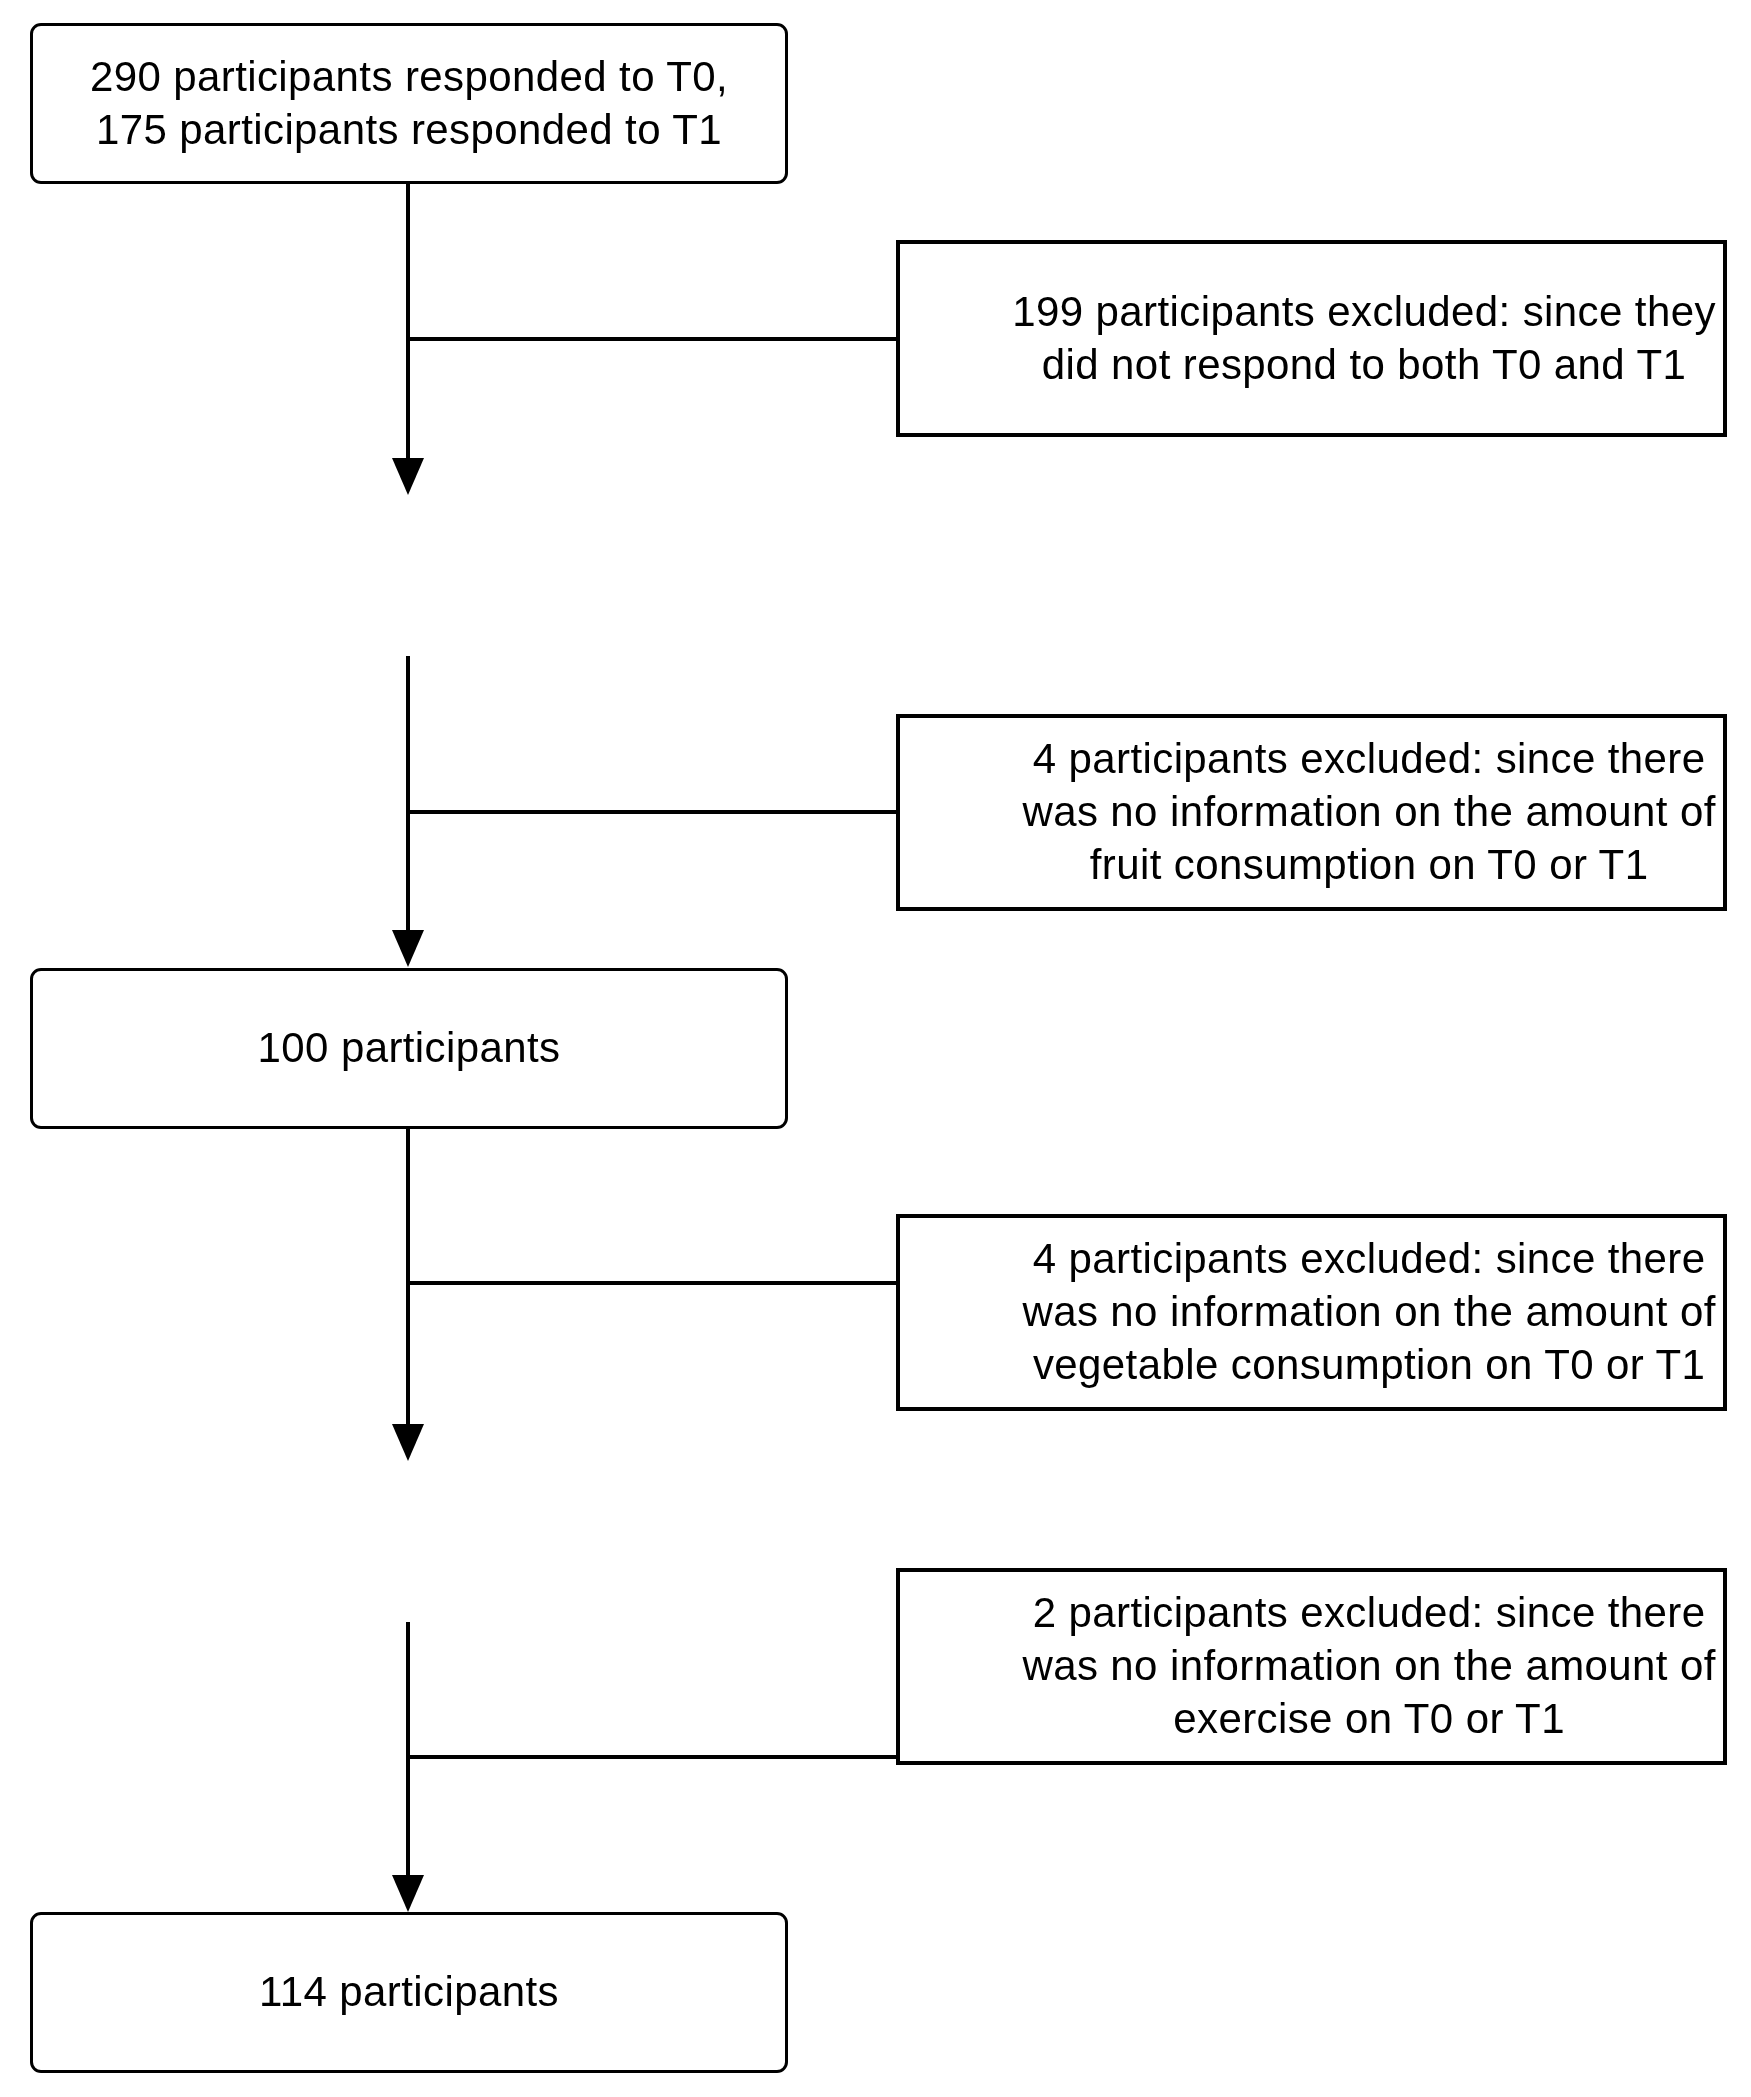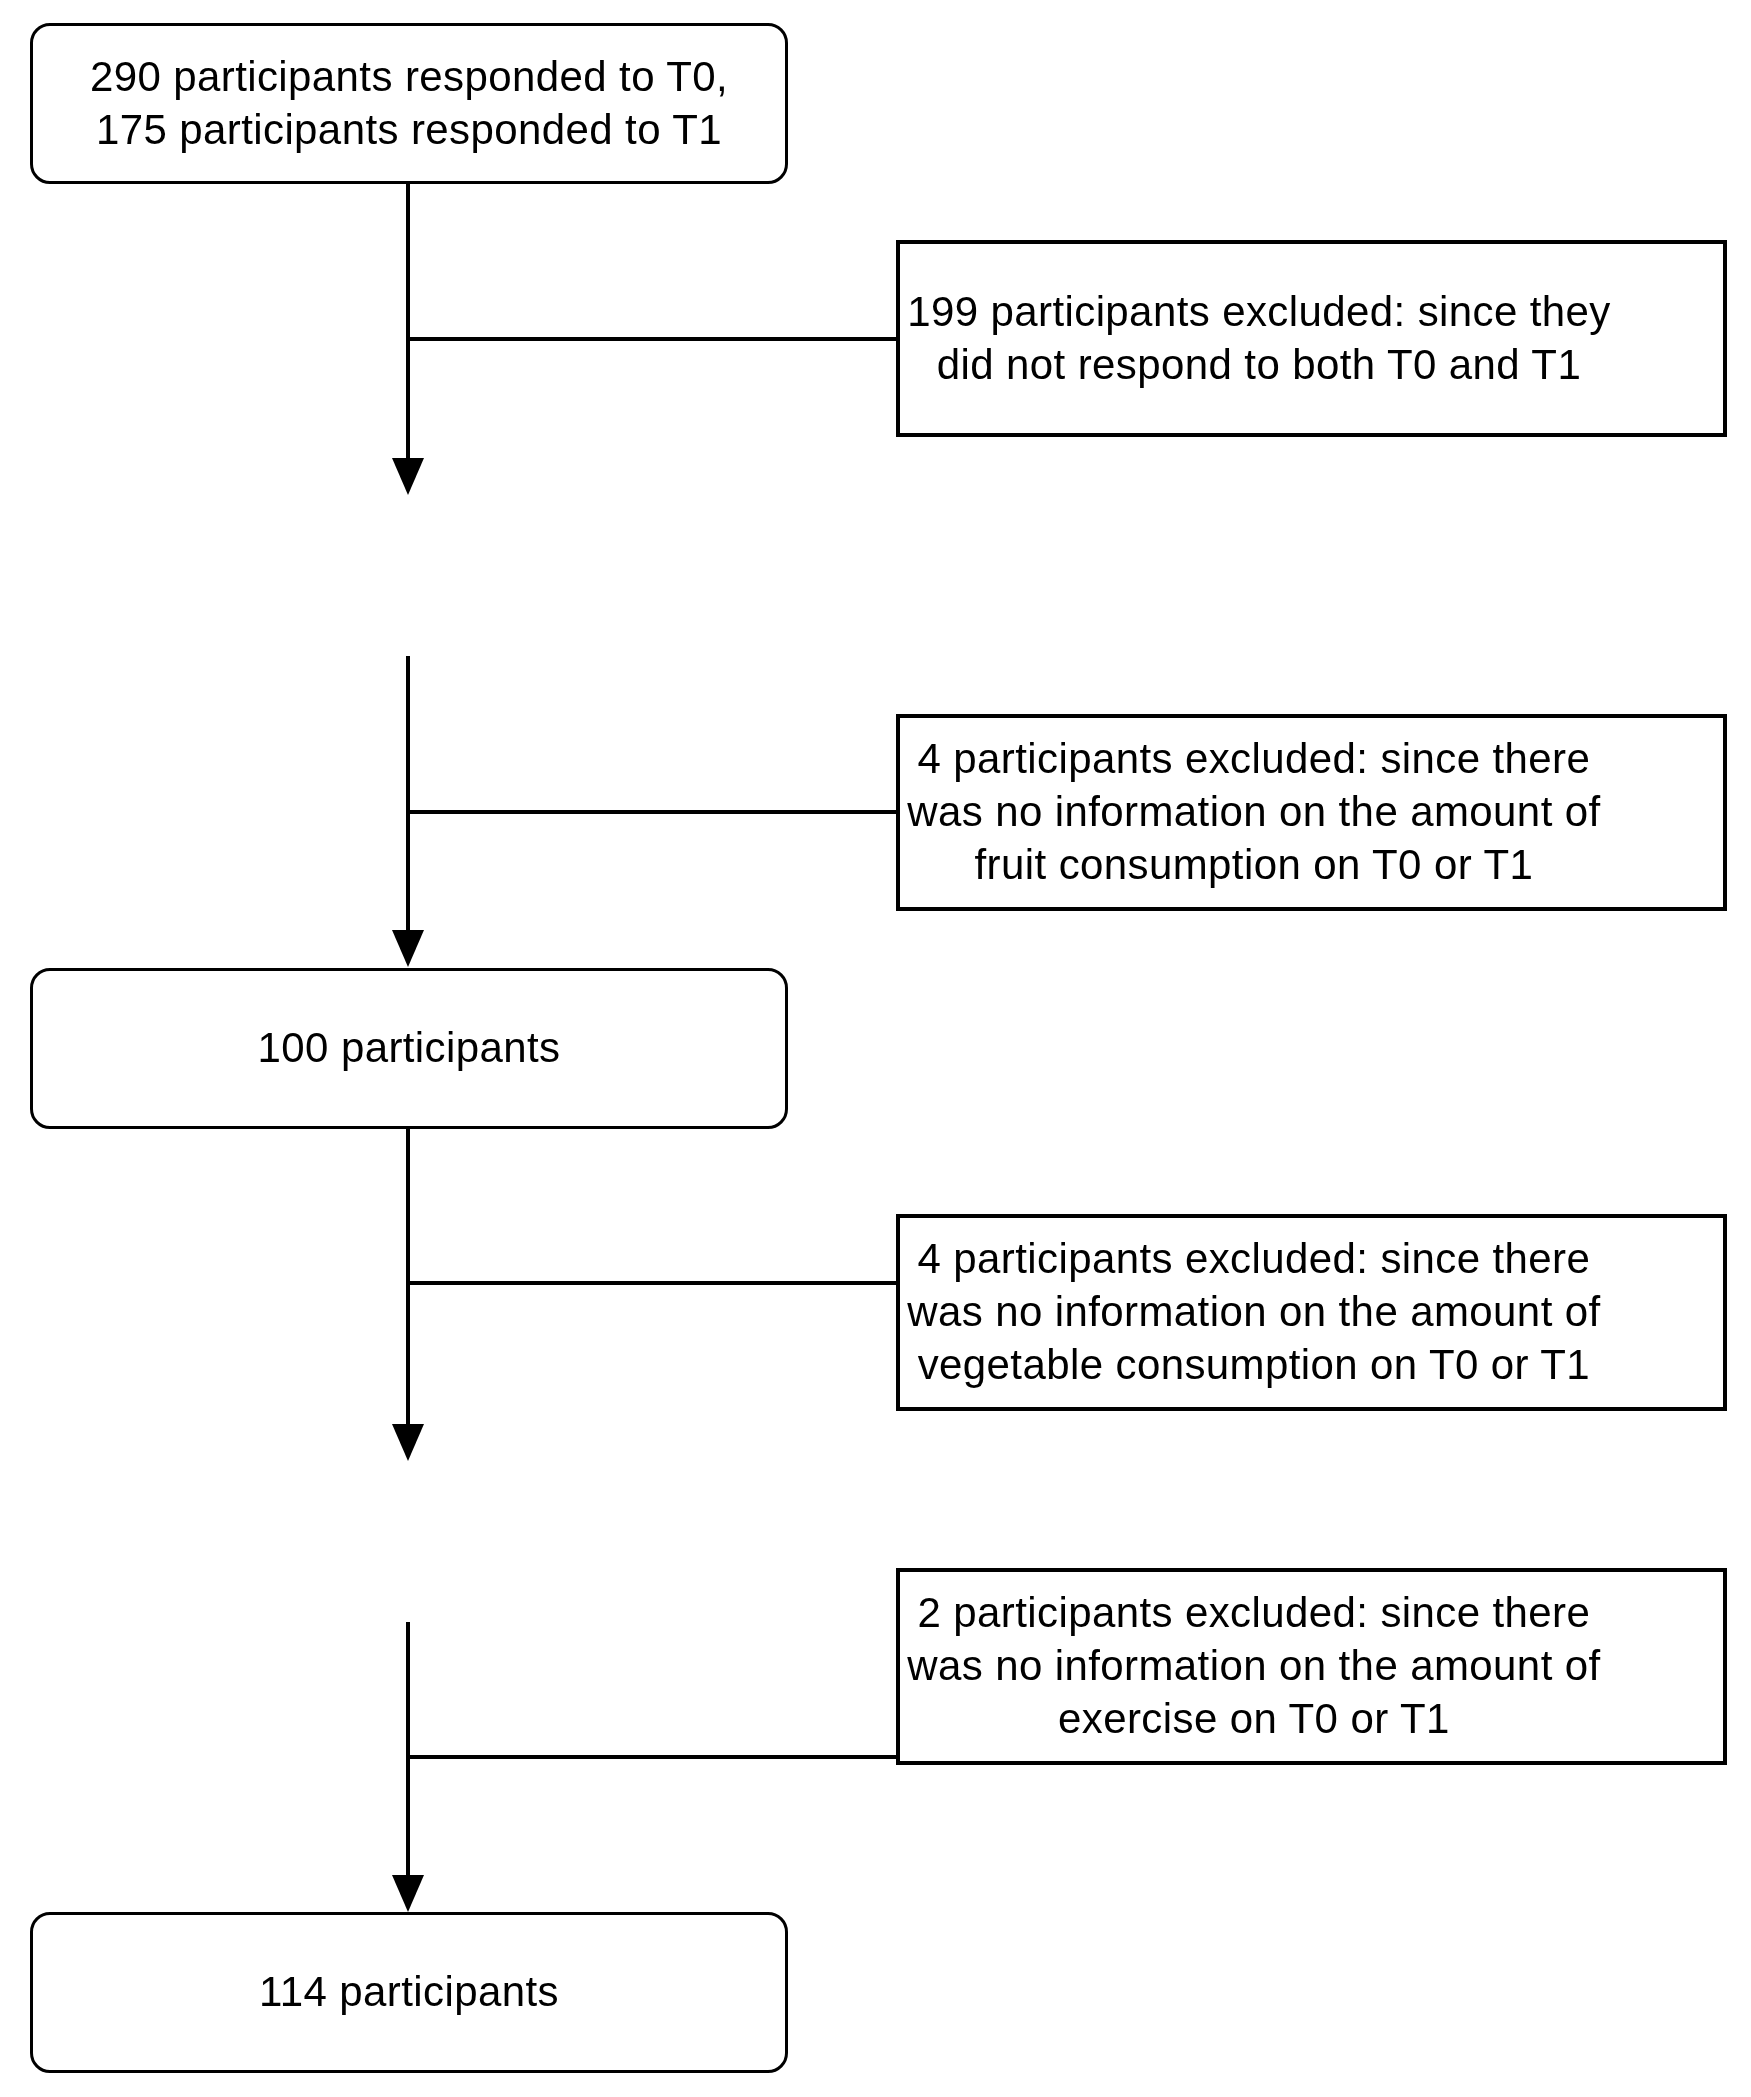--- a/index.html
+++ b/index.html
@@ -23,38 +23,38 @@
     text-align: center;
     letter-spacing: 0.4px;
   }
   .flow-node {
     position: absolute;
     left: 30px;
     width: 758px;
     height: 161px;
     box-sizing: border-box;
     border: 3.6px solid var(--line, #000000);
-    border-radius: 20px;
+    border-radius: 11px;
     background: #ffffff;
     display: flex;
     align-items: center;
     justify-content: center;
     padding: 0 7.2px;
   }
   .excl-node {
     position: absolute;
     left: 896px;
     width: 831px;
     height: 197px;
     box-sizing: border-box;
     border: 4.3px solid var(--line, #000000);
     background: #ffffff;
     display: flex;
     align-items: center;
-    justify-content: flex-start;
+    justify-content: flex-end;
     padding: 0 7.2px;
   }
   .vline {
     position: absolute;
     left: 406px;
     width: 3.6px;
     background: var(--line, #000000);
   }
   .hline {
     position: absolute;

